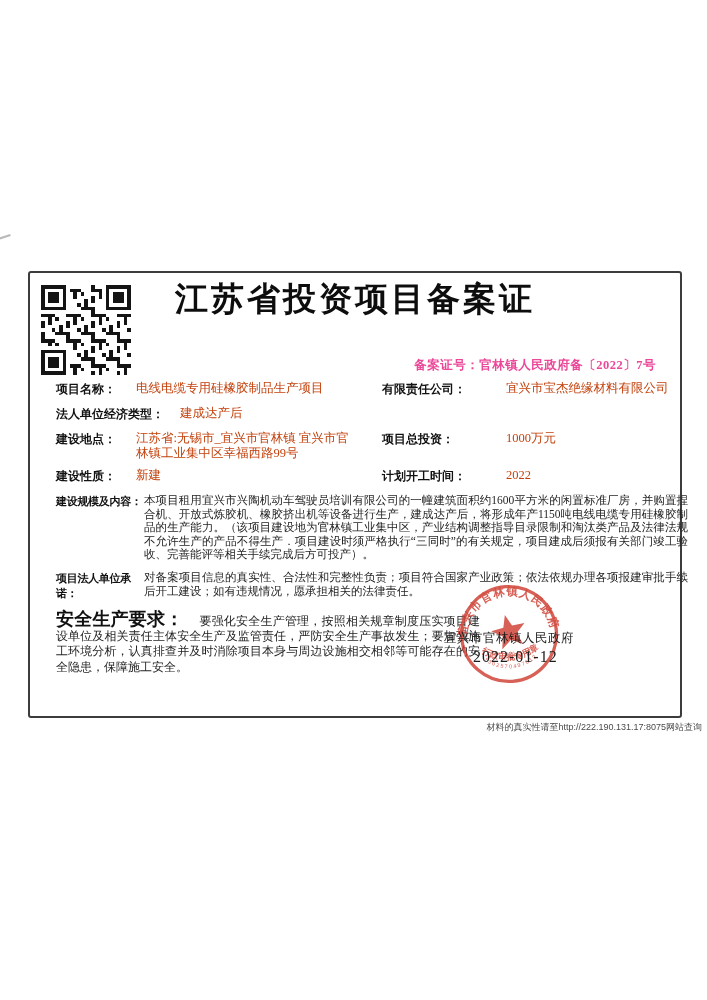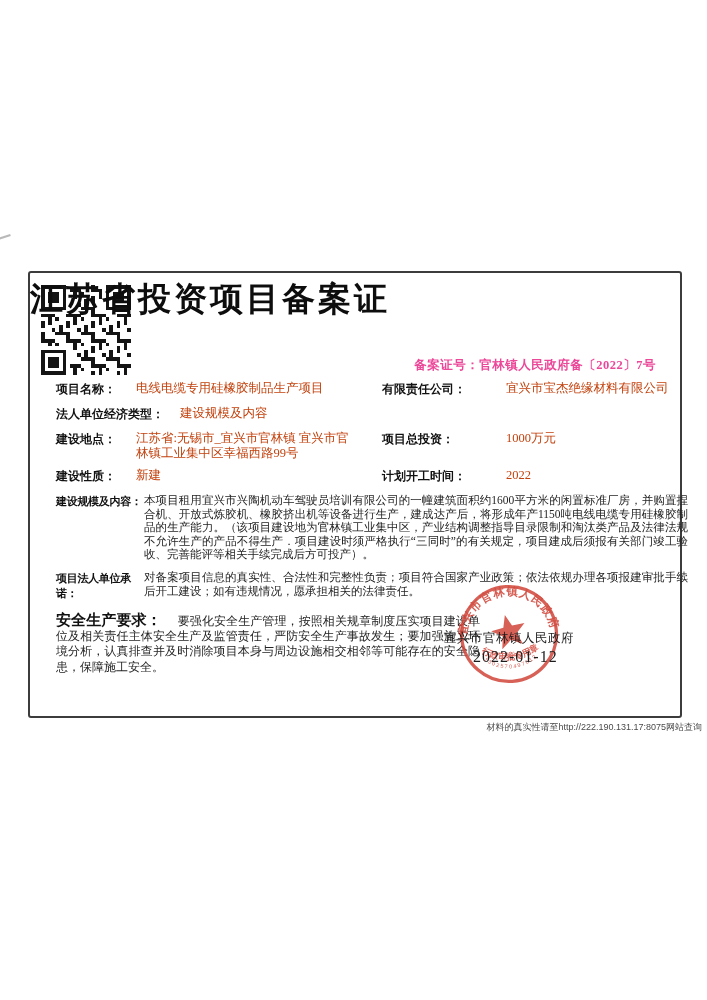--- a/index.html
+++ b/index.html
@@ -14,21 +14,21 @@
   }
   .cert{
     position:absolute;left:28px;top:271px;width:650px;height:443px;
     border:2px solid #3c3c3c;border-radius:3px;background:#fff;
   }
   .qr{
     position:absolute;left:11px;top:12px;width:90px;height:90px;
   }
   .qr svg{width:100%;height:100%;}
   .doc-title{
-    position:absolute;left:0;right:0;top:4px;
+    position:absolute;left:0;right:0;top:4px;text-align:center;
     font-size:33px;font-weight:bold;letter-spacing:3px;color:#0d0d0d;
     font-family:"Liberation Serif","DejaVu Serif",serif;
   }
   .cert-no{
     position:absolute;right:24px;top:84px;font-size:12.5px;font-weight:bold;
     color:#ec4899;letter-spacing:.5px;
   }
   .fields{
     position:absolute;left:10px;top:108px;width:632px;font-size:12.5px;margin-left:16px;
   }
@@ -46,21 +46,21 @@
   .fvalue.lv{width:218px;}
   .section{display:flex;margin-top:9px;align-items:flex-start;}
   .section .flabel.s{width:88px;font-size:11px;letter-spacing:-.3px;}
   .section .stext{
     flex:1;font-size:11.5px;line-height:13.6px;text-align:justify;color:#242424;
   }
   .safety{
     margin-top:11px;width:424px;font-size:12px;line-height:15.2px;
     text-align:justify;color:#242424;
   }
-  .safety .flabel.inline{display:inline;font-size:15px;margin-right:16px;}
+  .safety .flabel.inline{display:inline;font-size:18px;margin-right:16px;}
   .stamp{
     position:absolute;left:428px;top:310px;width:102px;height:102px;
     transform:rotate(-4deg);opacity:.92;
   }
   .stamp svg{width:100%;height:100%;}
   .stamp-overlay-org{
     position:absolute;left:414px;top:357px;font-size:12.5px;color:#1c1c1c;
     letter-spacing:.5px;white-space:nowrap;
   }
   .stamp-overlay-date{
@@ -257,21 +257,21 @@
         <span class="fvalue lv">电线电缆专用硅橡胶制品生产项目</span>
       </div>
       <div class="fgroup-right">
         <span class="flabel r">有限责任公司：</span>
         <span class="fvalue">宜兴市宝杰绝缘材料有限公司</span>
       </div>
     </div>
     <div class="frow">
       <div class="fgroup-right">
         <span class="flabel r">法人单位经济类型：</span>
-        <span class="fvalue">建设规模及内容</span>
+        <span class="fvalue">建成达产后</span>
       </div>
     </div>
     <div class="frow">
       <div class="fgroup-left">
         <span class="flabel l">建设地点：</span>
         <span class="fvalue lv">江苏省:无锡市_宜兴市官林镇 宜兴市官林镇工业集中区幸福西路99号</span>
       </div>
       <div class="fgroup-right">
         <span class="flabel r">项目总投资：</span>
         <span class="fvalue">1000万元</span>

